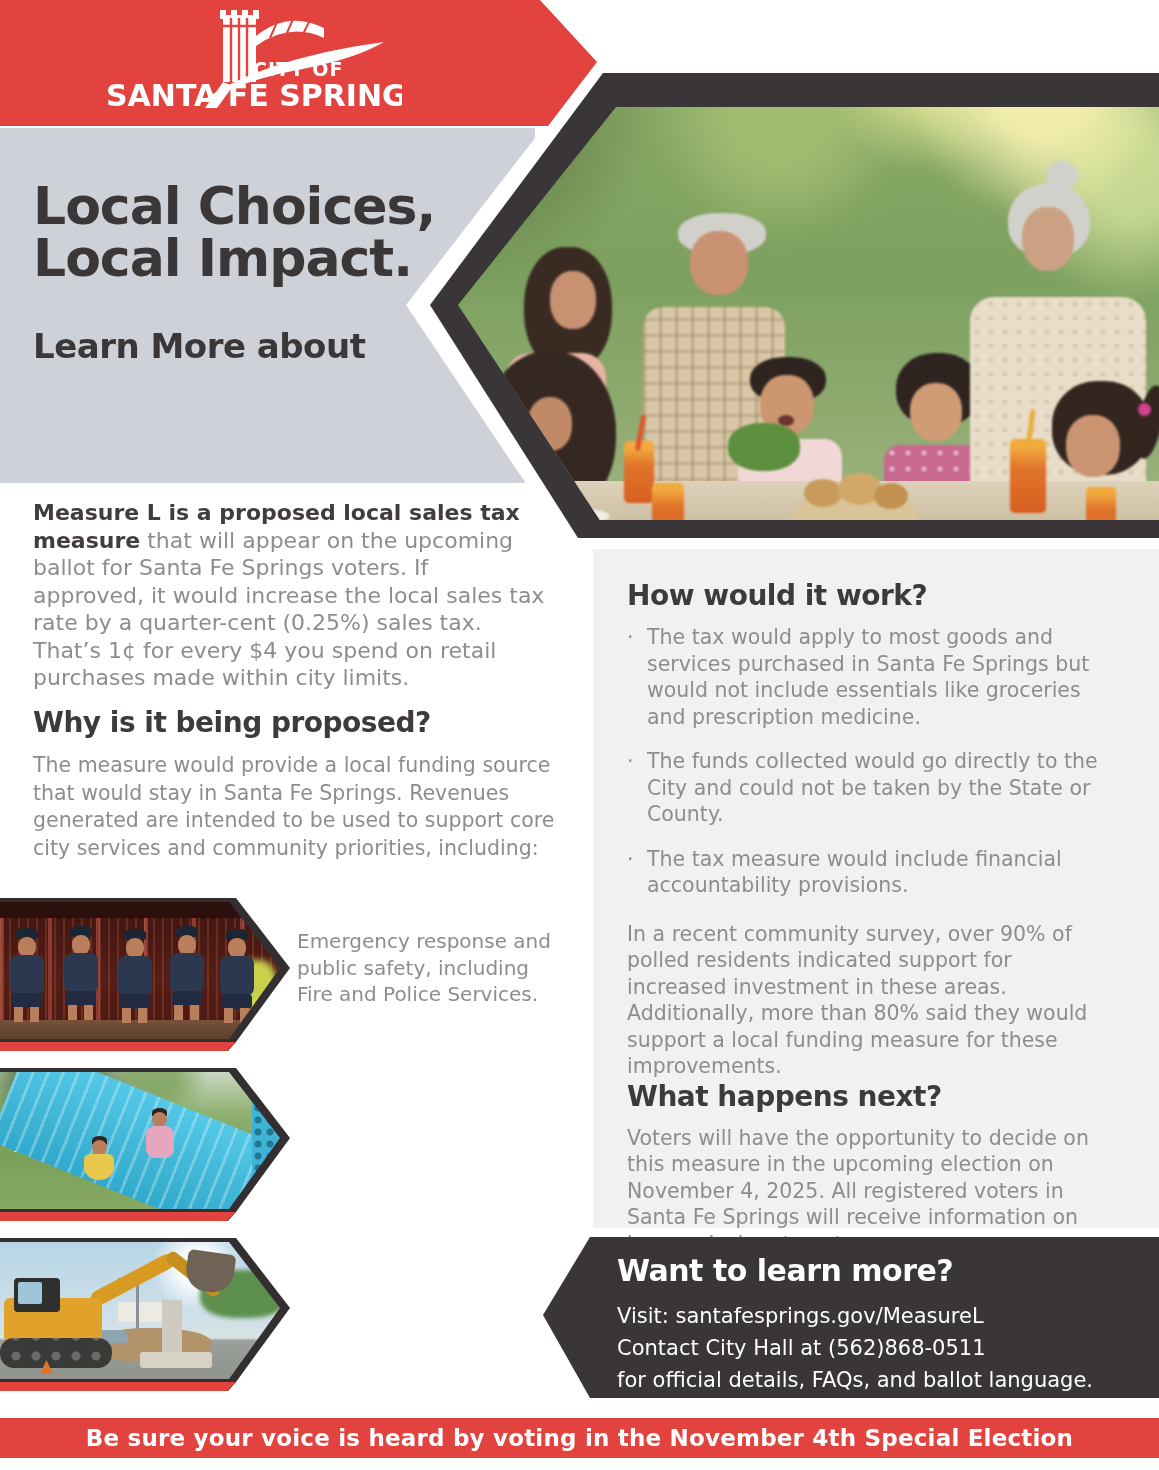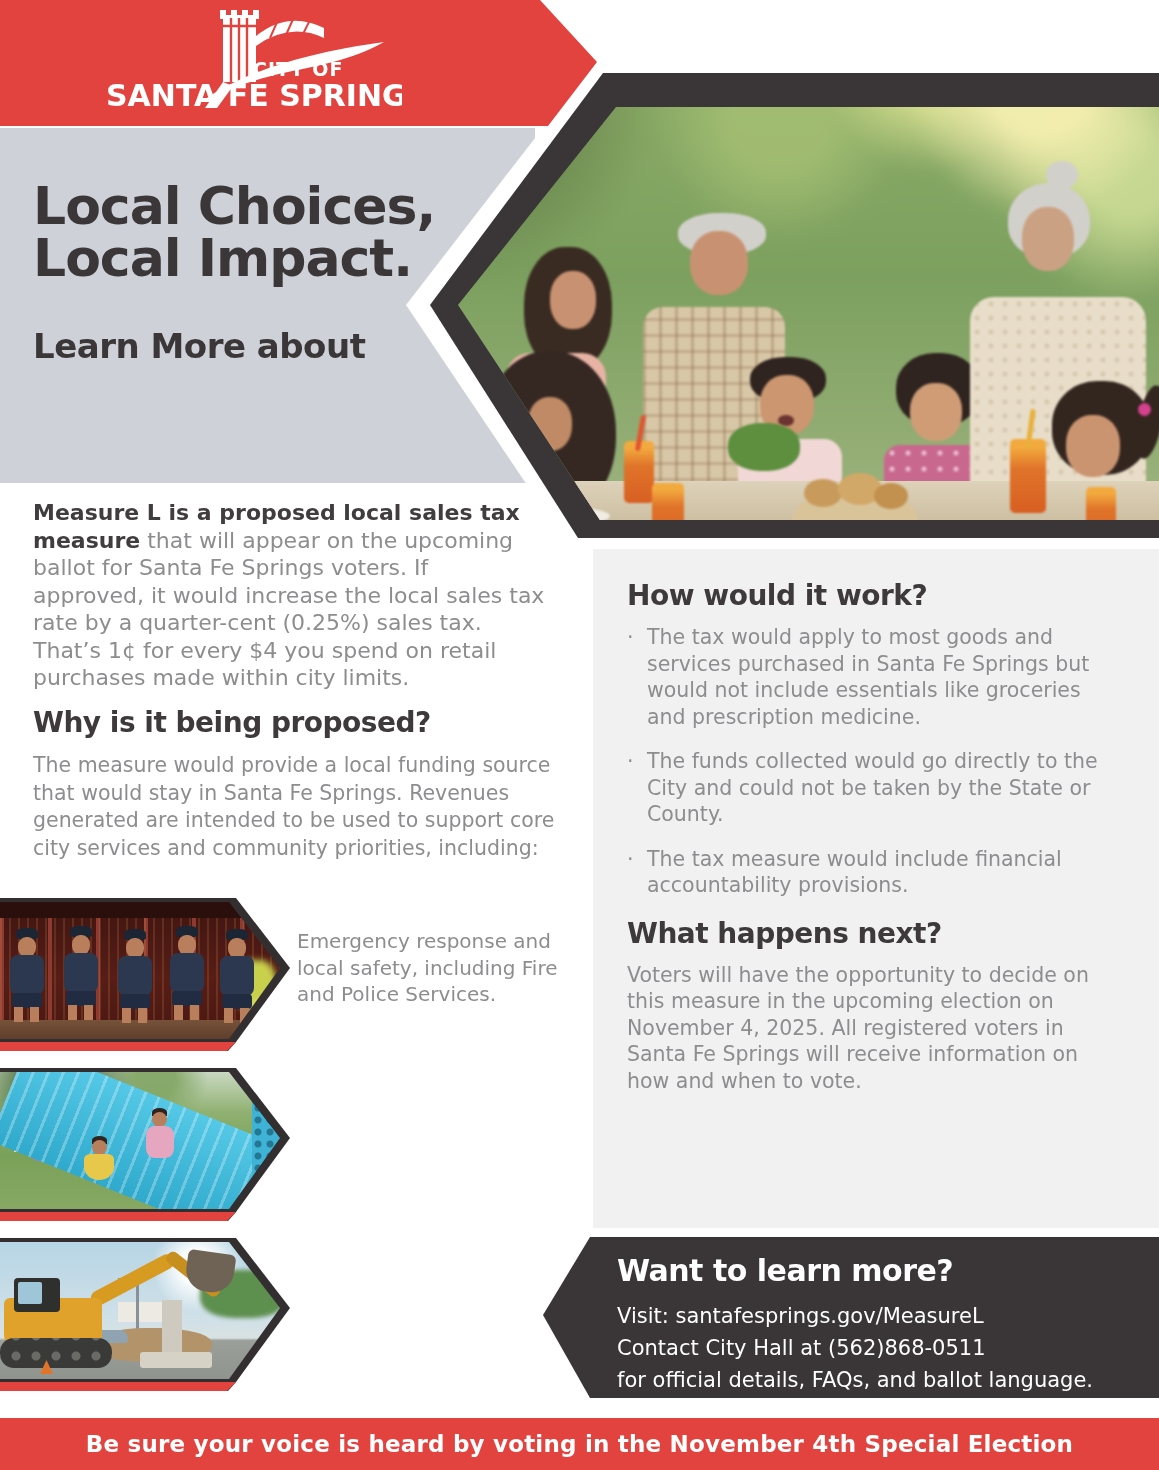--- a/index.html
+++ b/index.html
@@ -136,21 +136,21 @@
   .next-p{margin:0;font-size:20.5px;line-height:26.5px;color:#8d8d8f;}
 
   
   .learn{left:543px;top:1237px;width:616px;height:161px;background:#3a3637;z-index:2;
     clip-path:polygon(47px 0,616px 0,616px 161px,47px 161px,0 78px);
     box-sizing:border-box;padding:16px 20px 0 74px;color:#ffffff;}
   .learn-h{font-size:30px;font-weight:bold;letter-spacing:-.5px;margin:0 0 12px 0;}
   .learn-line{font-size:21px;line-height:32px;}
 
   
-  .footer{left:0;top:1418px;width:1159px;height:52px;background:#e2433f;z-index:5;
+  .footer{left:0;top:1418px;width:1159px;height:40px;background:#e2433f;z-index:5;
     display:flex;align-items:center;justify-content:center;}
   .footer span{color:#ffffff;font-size:23px;font-weight:bold;letter-spacing:.2px;}
 </style>
 </head>
 <body>
 
 <div class="page">
 
   <div class="abs hero-box">
     <div class="hl hl1">Local Choices,</div>
@@ -300,21 +300,21 @@
             <div class="face" style="left:228px;top:36px;"></div>
           <div class="torso" style="left:220px;top:54px;"></div>
             <div class="shorts" style="left:222px;top:92px;"></div>
           <div class="leg" style="left:224px;top:106px;"></div>
             <div class="leg" style="left:240px;top:106px;"></div>
         </div>
       </div>
     </div>
     <div class="strip-red"></div>
   </div>
-  <div class="abs strip-label lb1">Emergency response and local safety, including Fire and Police Services.</div>
+  <div class="abs strip-label lb1">Emergency response and public safety, including Fire and Police Services.</div>
 
   <div class="abs strip s2">
     <div class="strip-dark"></div>
     <div class="strip-photo">
       <div class="scene">
         <div class="play-bg"></div>
         <div class="dome"></div>
         <div class="purple"></div>
         <div class="slide"></div>
         <div class="slide-frame"></div>
@@ -368,20 +368,21 @@
       </li>
       <li>
         <span class="dot">·</span>
         <span>The funds collected would go directly to the City and could not be taken by the State or County.</span>
       </li>
       <li>
         <span class="dot">·</span>
         <span>The tax measure would include financial accountability provisions.</span>
       </li>
     </ul>
+    <p class="survey">In a recent community survey, over 90% of polled residents indicated support for increased investment in these areas. Additionally, more than 80% said they would support a local funding measure for these improvements.</p>
     <div class="h2 next-h">What happens next?</div>
     <p class="next-p">Voters will have the opportunity to decide on this measure in the upcoming election on November 4, 2025. All registered voters in Santa Fe Springs will receive information on how and when to vote.</p>
   </div>
 
   <div class="abs learn">
     <div class="learn-h">Want to learn more?</div>
     <div class="learn-line">Visit: santafesprings.gov/MeasureL</div>
     <div class="learn-line">Contact City Hall at (562)868-0511</div>
     <div class="learn-line">for official details, FAQs, and ballot language.</div>
   </div>

